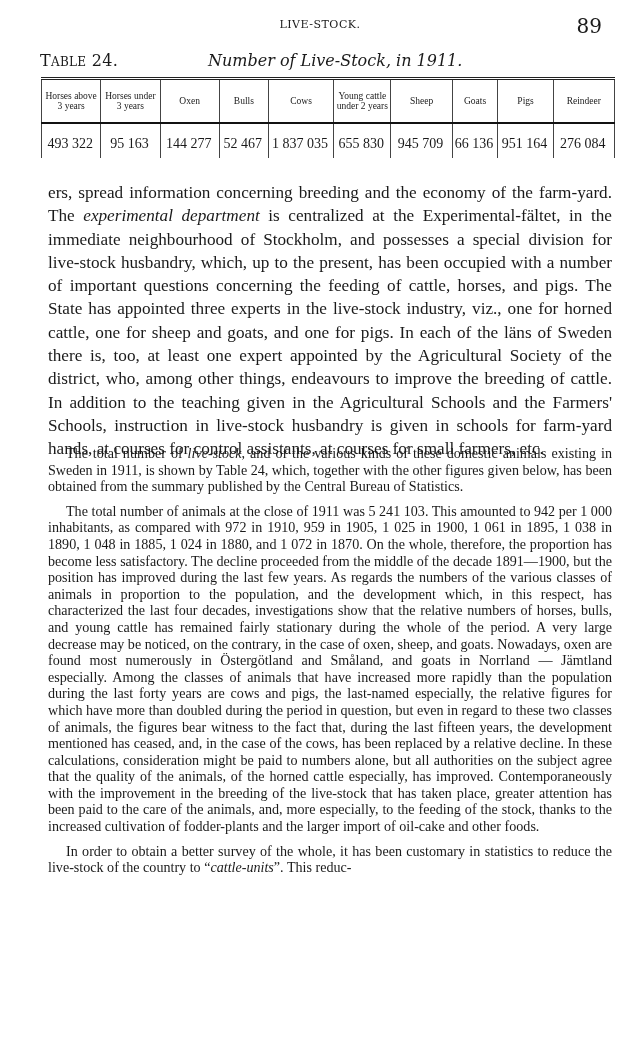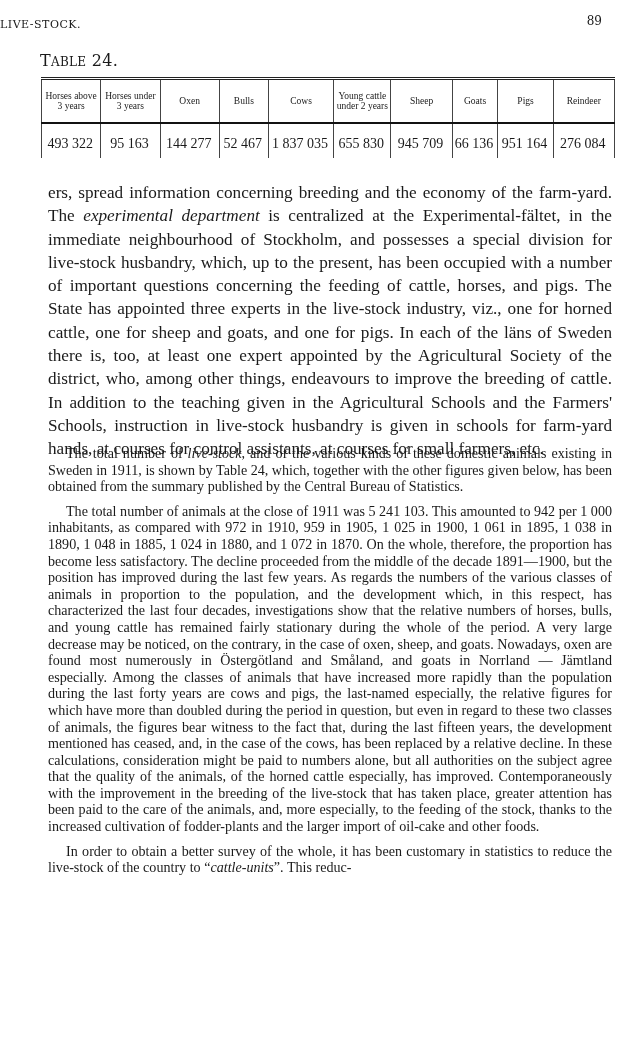--- a/index.html
+++ b/index.html
@@ -1,25 +1,25 @@
 <!DOCTYPE html>
 <html><head>
   <meta charset="utf-8">
   <style>
     html, body { margin: 0; padding: 0; background: #ffffff; }
     body {
       width: 640px; height: 1040px; position: relative; overflow: hidden;
       font-family: "DejaVu Serif", "Liberation Serif", serif; color: #1a1a1a;
     }
     .running-head {
-      position: absolute; top: 18px; left: 0; width: 640px; 
+      position: absolute; top: 18px; left: 0; width: 640px; text-align: center;
       font-size: 11px; letter-spacing: 0.5px;
     }
     .page-number {
-      position: absolute; top: 14px; right: 38px; font-size: 12px; text-align: center;
+      position: absolute; top: 14px; right: 38px; font-size: 20px; text-align: center;
     }
     .table-caption {
       position: absolute; top: 51px; left: 40px; width: 580px; height: 22px;
     }
     .table-label { position: absolute; left: 0; top: 0; font-size: 16px; letter-spacing: 0.3px; }
     .table-label .sc { font-size: 12px; margin-top: 8px; }
     .table-title { position: absolute; left: 168px; top: 0; font-size: 16px; font-style: italic; }
     table.livestock {
       position: absolute; top: 77px; left: 41px; width: 574px;
       border-collapse: collapse; font-family: "Liberation Serif", serif; padding-left: 45px;
@@ -45,20 +45,21 @@
     .small p { text-indent: 18px; }
   </style>
 </head>
 <body>
 
 <div class="running-head">LIVE-STOCK.</div>
 <div class="page-number">89</div>
 
 <div class="table-caption">
   <span class="table-label"><span>T</span><span class="sc">ABLE</span> <span>24.</span></span>
+  <span class="table-title">Number of Live-Stock, in 1911.</span>
 </div>
 
 <table class="livestock">
   <thead>
     <tr>
       <th style="width:54px">Horses above 3 years</th>
       <th style="width:54px">Horses under 3 years</th>
       <th style="width:54px">Oxen</th>
       <th style="width:44px">Bulls</th>
       <th style="width:60px">Cows</th>

